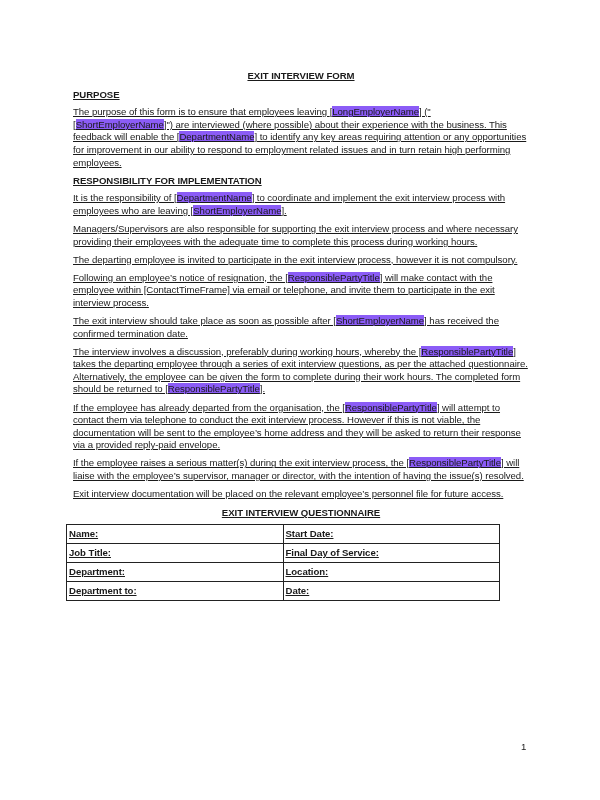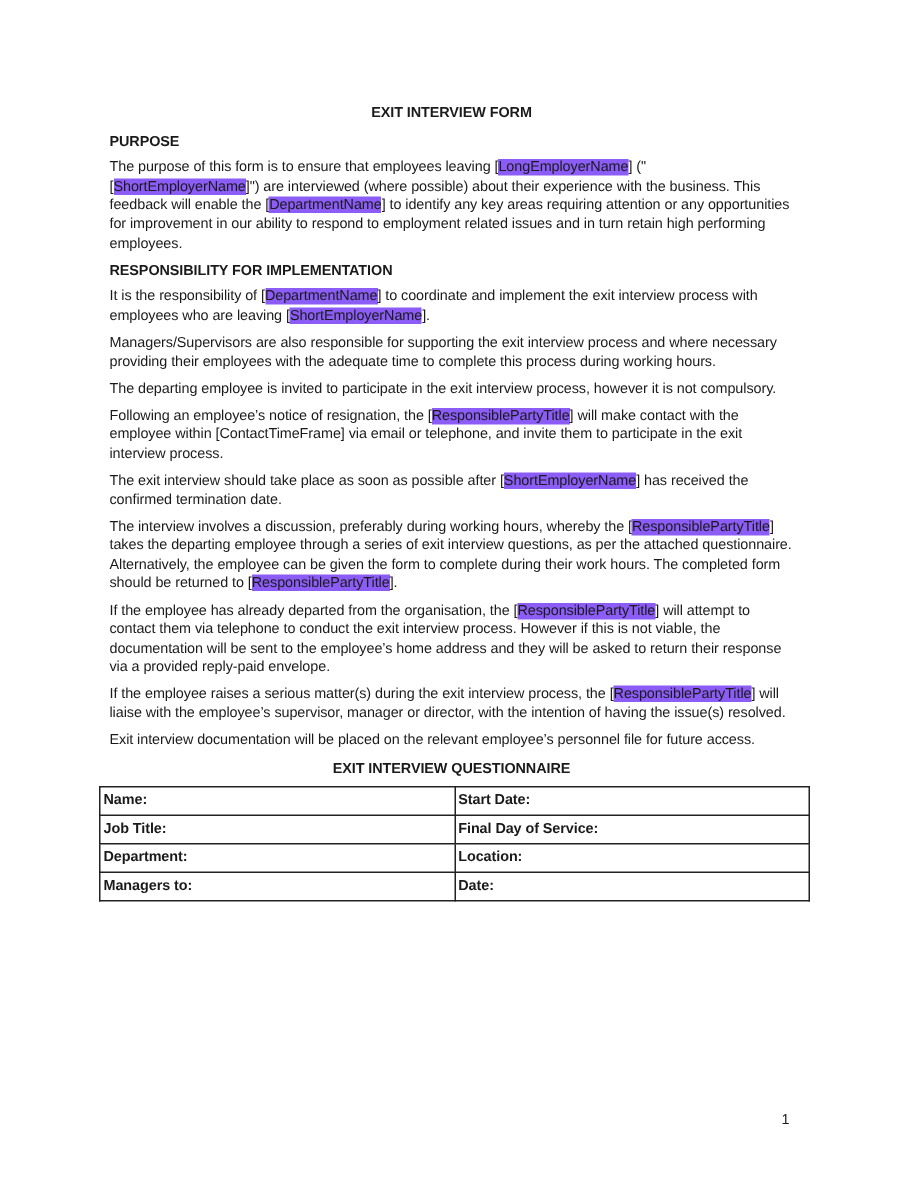--- a/index.html
+++ b/index.html
@@ -1,25 +1,25 @@
 <!DOCTYPE html>
 <html><head>
 <meta charset="utf-8">
 <style>
   html, body { margin: 0; padding: 0; background: #ffffff; }
   body { width: 600px; height: 800px; position: relative; overflow: hidden;
          font-family: "Liberation Sans", sans-serif; color: #1a1a1a; }
   .page { position: absolute; left: 0; top: 0; width: 600px; height: 800px; background: #fff; }
-  .content { position: absolute; left: 73px; top: 70px; width: 456px; font-size: 9.6px; line-height: 12.6px; letter-spacing: -0.05px; }
+  .content { position: absolute; left: 73px; top: 70px; width: 456px; font-size: 9.6px; line-height: 12.6px; letter-spacing: -0.05px; text-decoration: underline; }
   .title { text-align: center; font-weight: bold; font-size: 9.6px; margin: 0 0 6px 0; }
   .heading { font-weight: bold; margin: 0 0 5px 0; }
   p { margin: 0 0 5.5px 0; }
   .hl { background: #8b5cf6; }
   .q-title { text-align: center; font-weight: bold; margin: 6px 0 5px 0; }
-  table { border-collapse: collapse; width: 474px; margin-left: -7px; }
+  table { border-collapse: collapse; width: 434px; margin-left: -7px; }
   td { border: 1.3px solid #222; font-weight: bold; padding: 1px 2px; height: 16px; vertical-align: middle; width: 50%; }
   .page-num { position: absolute; left: 521px; top: 741px; font-size: 9.6px; }
 </style>
 </head>
 <body>
 
 <div class="page">
   <div class="content">
     <div class="title">EXIT INTERVIEW FORM</div>
     <div id="sections">
@@ -45,20 +45,20 @@
           </tr>
           <tr>
             <td>Job Title:</td>
             <td>Final Day of Service:</td>
           </tr>
           <tr>
             <td>Department:</td>
             <td>Location:</td>
           </tr>
           <tr>
-            <td>Managers to:</td>
+            <td>Department to:</td>
             <td>Date:</td>
           </tr>
         </tbody>
     </table>
   </div>
   <div class="page-num">1</div>
 </div>
 
 </body></html>

